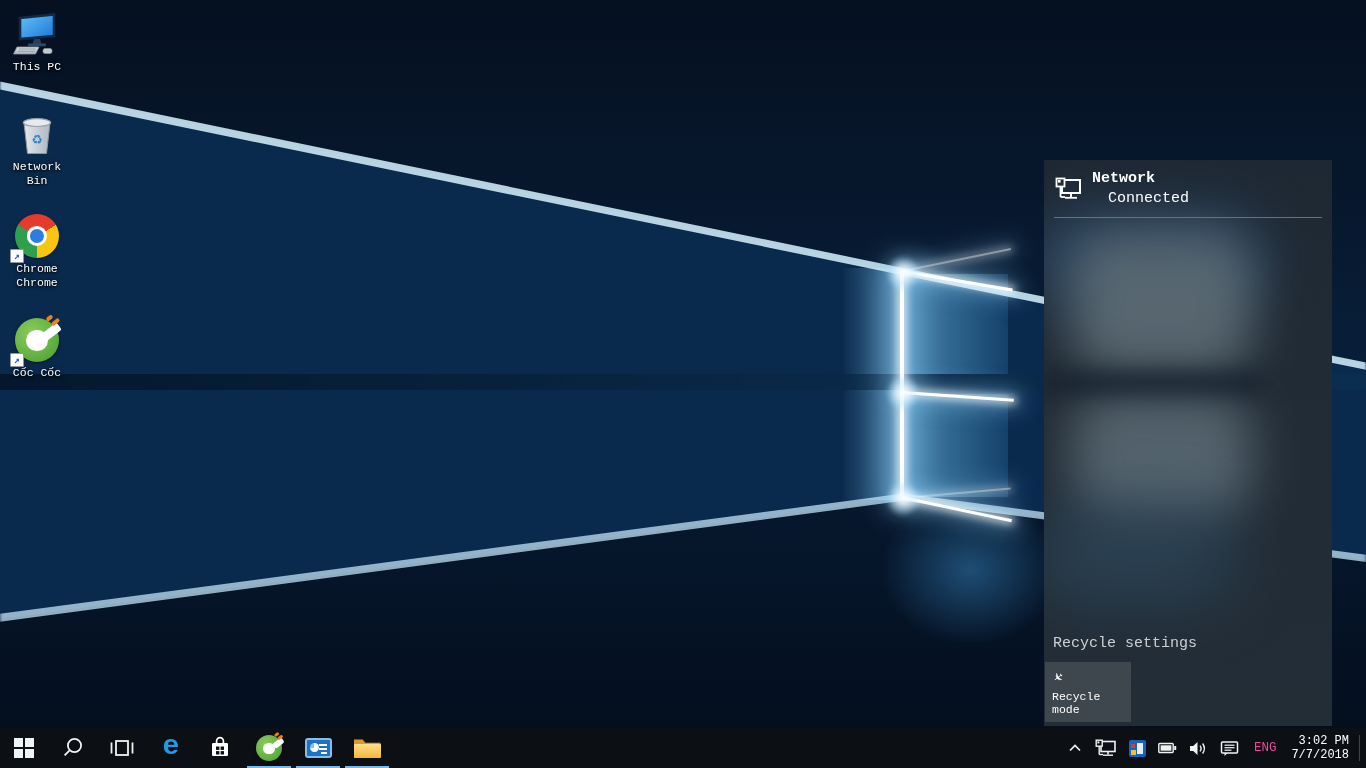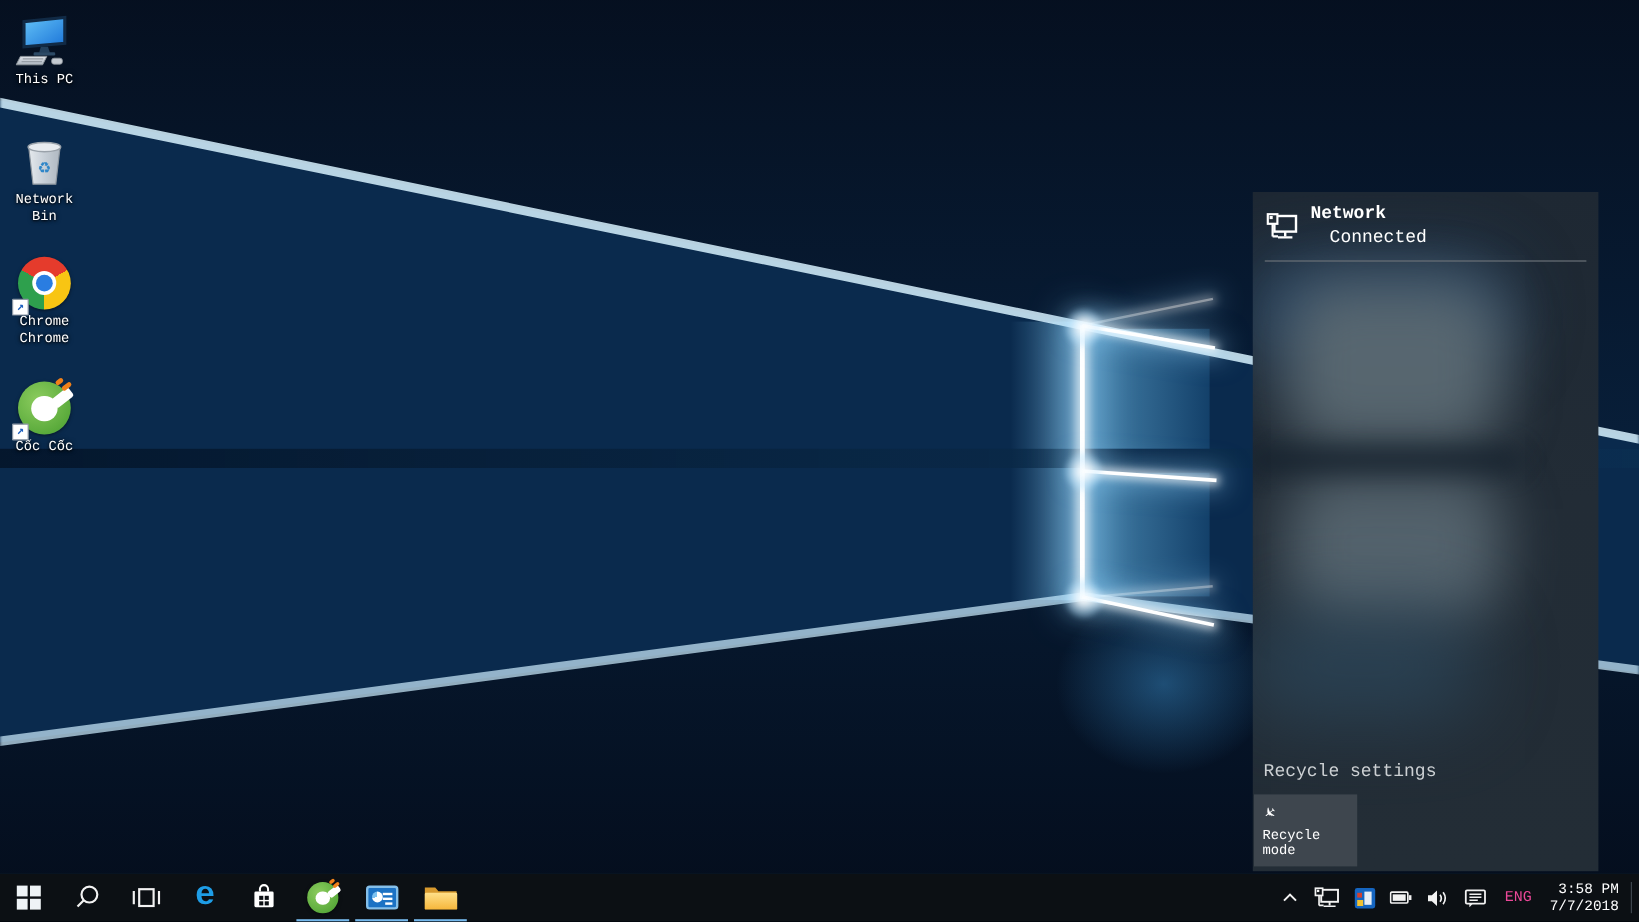--- a/index.html
+++ b/index.html
@@ -375,21 +375,21 @@
           <line x1="4.5" y1="7.7" x2="14.5" y2="7.7" stroke="#f2f2f2" stroke-width="1.2"></line>
           <line x1="4.5" y1="10.2" x2="11.5" y2="10.2" stroke="#f2f2f2" stroke-width="1.2"></line>
           <path d="M4.5 13 v3 l3 -3 z" fill="#f2f2f2"></path>
         </svg>
       </div>
 
       <div class="tray-item lang">ENG</div>
 
       <div class="tray-item clock">
         <div>
-          <div>3:58 PM</div>
+          <div>3:02 PM</div>
           <div>7/7/2018</div>
         </div>
       </div>
 
       <div class="tray-div"></div>
       <div class="show-desktop"></div>
     </div>
   </div>
 
 </div>

